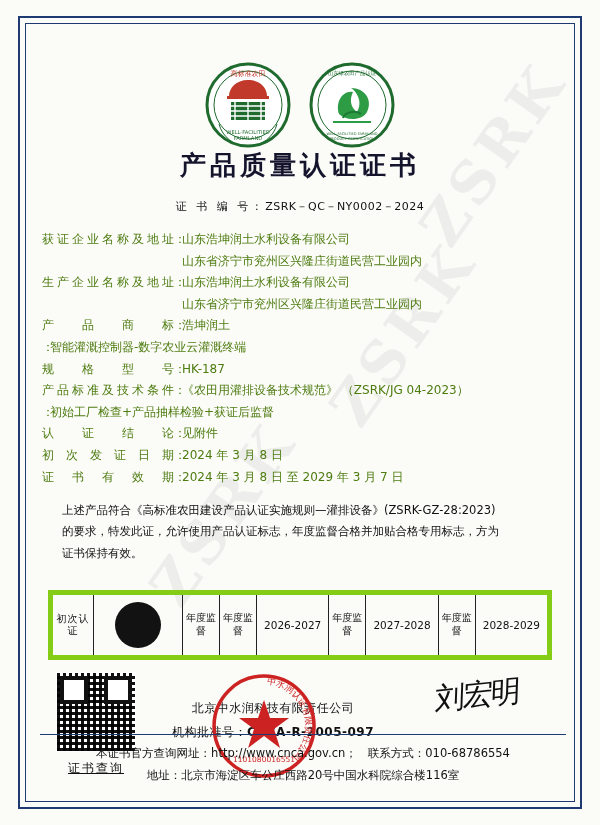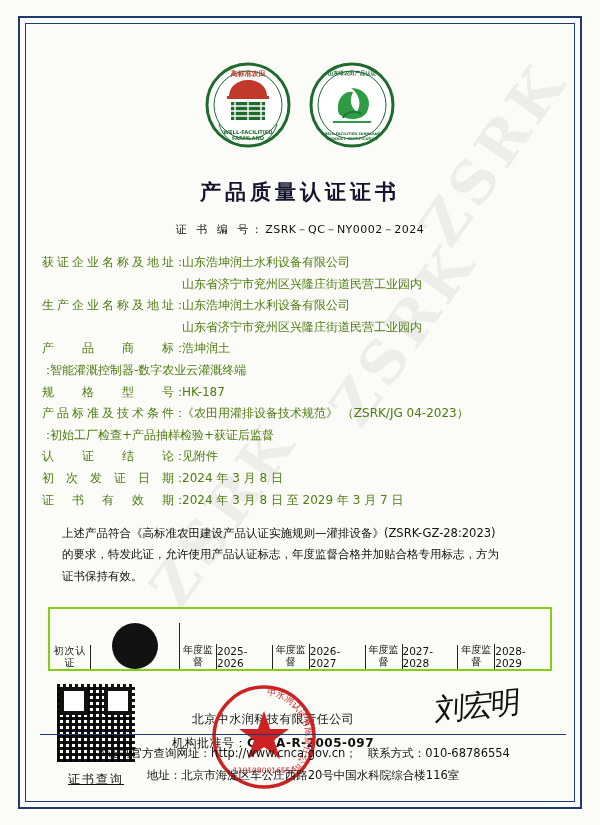--- a/index.html
+++ b/index.html
@@ -35,31 +35,31 @@
   .corner.bl{left:18px;bottom:16px;border-right:none;border-top:none;}
   .corner.br{right:18px;bottom:16px;border-left:none;border-top:none;}
 
   .content{
     position:absolute;left:34px;top:32px;right:34px;bottom:32px;
   }
 
   
   .logos{
     display:flex;justify-content:center;align-items:center;
-    gap:18px;padding-top:30px;font-weight:bold;
+    gap:18px;padding-top:30px;
   }
   .logo{position:relative;width:86px;height:86px;}
   .logo svg{display:block;}
 
   
   .title{
     text-align:center;
     font-family:Liberation Mono, monospace;
-    font-size:21px;font-weight:bold;letter-spacing:4px;
-    color:#14142d;margin-top:30px;
+    font-size:26px;font-weight:bold;letter-spacing:4px;
+    color:#14142d;
   }
   .cert-no{
     text-align:center;margin-top:16px;
     font-size:11px;color:#111;letter-spacing:.5px;
   }
   .cert-no .lbl{letter-spacing:3px;}
 
   
   .fields{margin:16px 8px 0 8px;font-size:12px;color:#4d7c0f;}
   .row{display:flex;align-items:flex-start;margin-bottom:3px;line-height:1.55;}
@@ -73,22 +73,22 @@
   .subline{margin-left:140px;font-size:12px;line-height:1.55;margin-bottom:3px;}
 
   
   .statement{
     margin:14px 20px 0 28px;
     font-size:11.5px;line-height:1.85;color:#111;text-align:justify;
   }
 
   
   .surv{
-    margin:20px 14px 0 14px;
-    display:flex;border:2px solid #84cc16;height:60px;align-items:flex-end;
+    margin:26px 14px 0 14px;
+    display:flex;border:5px solid #84cc16;height:60px;
   }
   .surv .cell{
     border-right:1px solid #222;
     display:flex;align-items:center;justify-content:center;
     font-size:10px;color:#111;
   }
   .surv .cell:last-child{border-right:none;}
   .surv .c-label{
     width:40px;flex:0 0 40px;line-height:1.2;text-align:center;
     letter-spacing:1px;
@@ -292,21 +292,20 @@
       <div>证书保持有效。</div>
     </div>
 
     <div class="surv">
       <div class="cell c-label">初次认证</div>
       <div class="cell c-stamp">
         <div class="dot"></div>
       </div>
 
       <div class="cell c-ylabel">年度监督</div>
-      <div class="cell c-year">2025-2026</div>
 
       <div class="cell c-ylabel">年度监督</div>
       <div class="cell c-year">2026-2027</div>
 
       <div class="cell c-ylabel">年度监督</div>
       <div class="cell c-year">2027-2028</div>
 
       <div class="cell c-ylabel">年度监督</div>
       <div class="cell c-year">2028-2029</div>
     </div>

